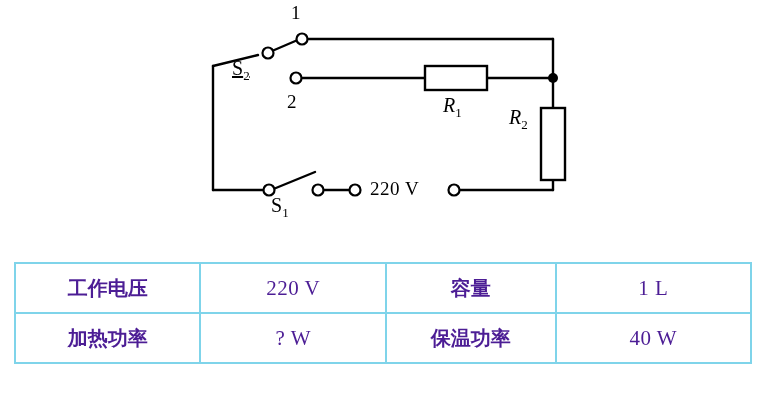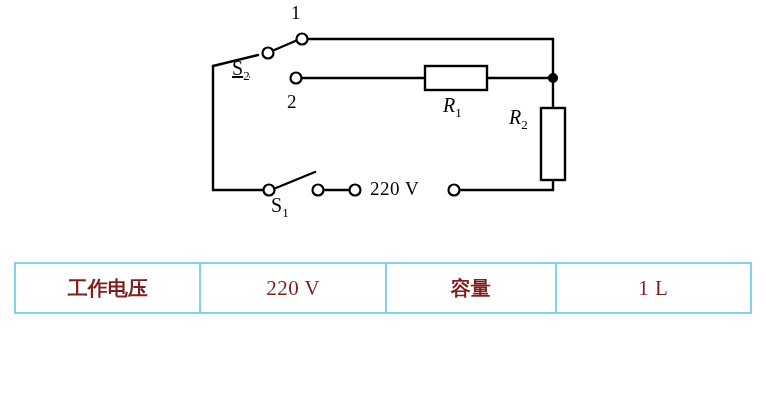--- a/index.html
+++ b/index.html
@@ -32,21 +32,21 @@
     width:738px;
     border-collapse:collapse;
     background:#ffffff;
   }
   #spec-table td{
     border:2px solid #7fd4ea;
     height:48px;
     text-align:center;
     vertical-align:middle;
     font-size:21px;
-    color:#7f1d1d;
+    color:#4c1d95;
     padding:0;
   }
   #spec-table td.head{
     font-family:"DejaVu Sans", sans-serif;
     font-weight:bold;
     font-size:20px;
   }
   #spec-table td.val{
     font-family:"Liberation Serif", serif;
     font-size:21px;
@@ -126,14 +126,20 @@
 </div>
 
 <table id="spec-table">
   <tbody>
     <tr>
       <td class="head c1">工作电压</td>
       <td class="val c2">220 V</td>
       <td class="head c3">容量</td>
       <td class="val c4">1 L</td>
     </tr>
+    <tr>
+      <td class="head c1">加热功率</td>
+      <td class="val c2">? W</td>
+      <td class="head c3">保温功率</td>
+      <td class="val c4">40 W</td>
+    </tr>
   </tbody>
 </table>
 
 </body></html>

